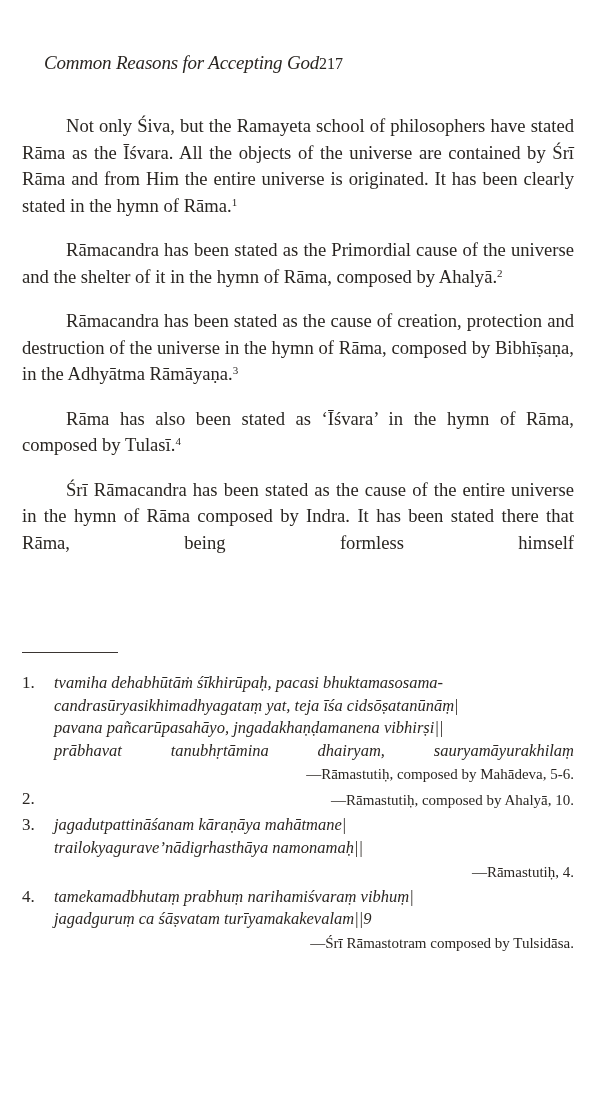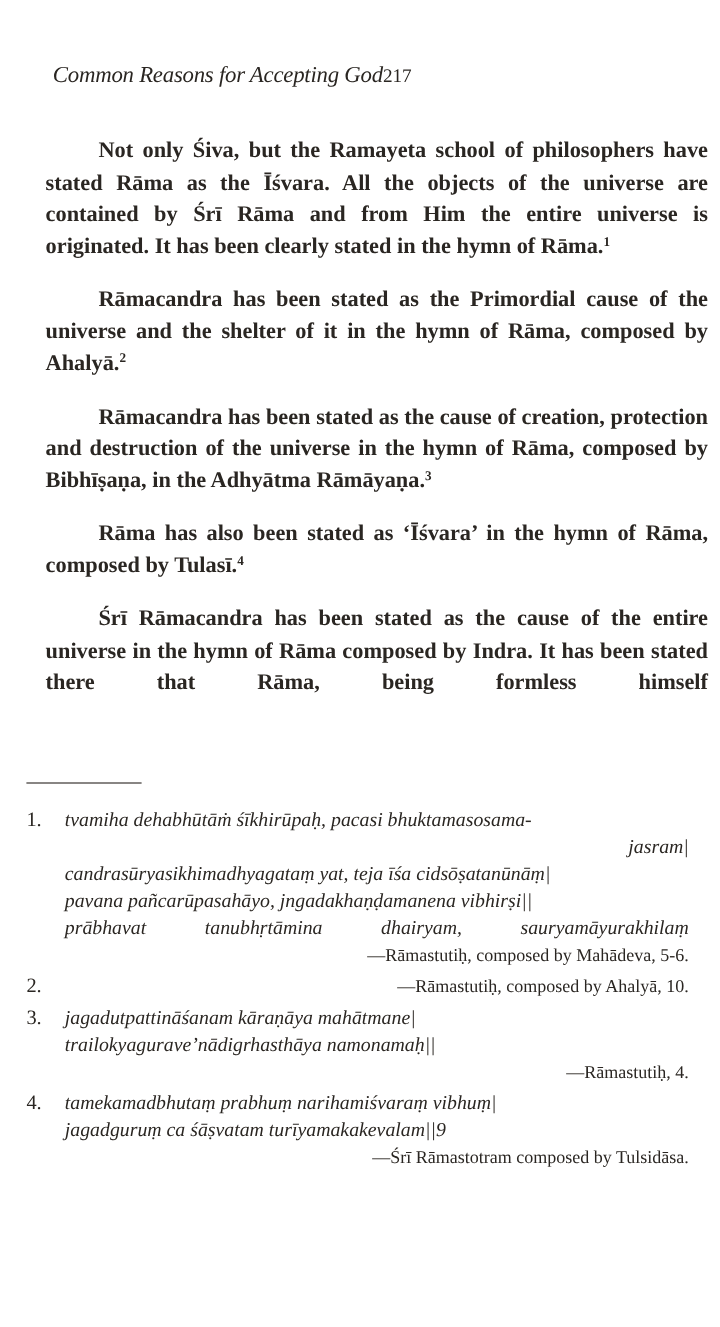--- a/index.html
+++ b/index.html
@@ -10,22 +10,22 @@
   }
   .header {
     position: absolute; left: 24px; right: 28px; top: 52px;
     display: flex; justify-content: flex-start; align-items: baseline;
     font-size: 19px;
     margin-left: 20px;
   }
   .header .title { font-style: italic; letter-spacing: -0.2px; }
   .header .pageno { font-size: 16px; }
   .body {
-    position: absolute; left: 38px; width: 552px; top: 113px;
-    font-size: 18.6px; line-height: 26.5px; text-align: justify; font-weight: bold;
+    position: absolute; left: 22px; width: 552px; top: 113px;
+    font-size: 18.6px; line-height: 26.5px; text-align: justify;
   }
   .body p { margin: 0 0 18px 0; text-indent: 44px; }
   sup { font-size: 11px; vertical-align: 6px; line-height: 0; }
   .rule {
     position: absolute; left: 22px; top: 652px; width: 96px; height: 1px;
     background: #3a3532;
   }
   .notes {
     position: absolute; left: 14px; width: 560px; top: 672px;
     font-size: 16.5px; line-height: 22.6px;
@@ -56,21 +56,20 @@
 
 <div class="rule"></div>
 
 <div class="notes">
 
   <div class="note">
     <span class="num">1.</span>
     <div class="content">
       <div class="verse">
         <span class="line">tvamiha dehabhūtāṁ śīkhirūpaḥ, pacasi bhuktamasosama-</span>
-        <span class="line right">jasram|</span>
         <span class="line">candrasūryasikhimadhyagataṃ yat, teja īśa cidsōṣatanūnāṃ|</span>
         <span class="line">pavana pañcarūpasahāyo, jngadakhaṇḍamanena vibhirṣi||</span>
         <span class="line" style="text-align-last: justify;">prābhavat tanubhṛtāmina dhairyam, sauryamāyurakhilaṃ</span>
       </div>
       <div class="source">—Rāmastutiḥ, composed by Mahādeva, 5-6.</div>
     </div>
   </div>
 
   <div class="note">
     <span class="num">2.</span>

